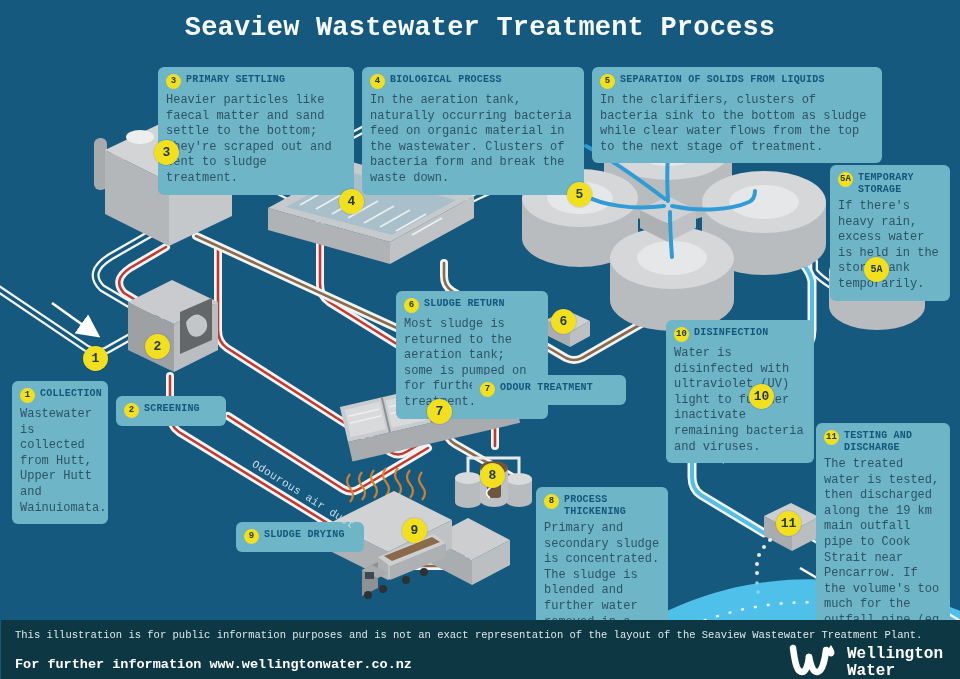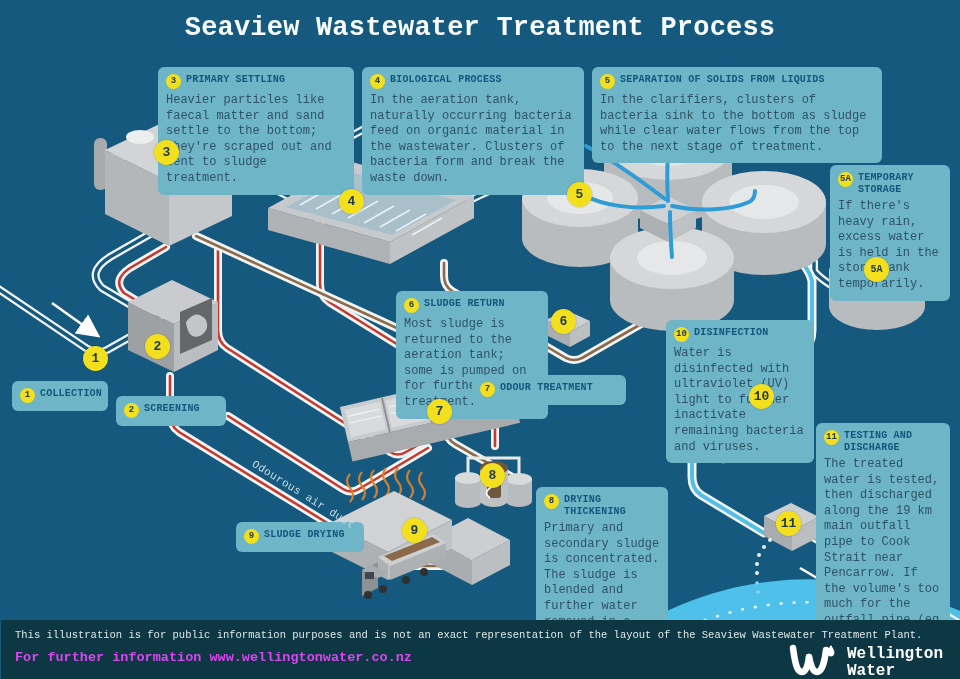--- a/index.html
+++ b/index.html
@@ -20,21 +20,21 @@
   .badge{position:absolute;width:25px;height:25px;border-radius:50%;background:#F2DF1D;
     color:#233B49;font-size:13px;font-weight:bold;text-align:center;line-height:25px;
     box-shadow:0 0 0 1px rgba(0,0,0,.08);}
   .badge.small-text{font-size:10px;}
   .odour-label{position:absolute;left:256px;top:458px;color:#C9DDE6;font-size:11px;
     transform:rotate(32deg);transform-origin:left top;letter-spacing:.4px;}
   
   .footer{position:absolute;left:1px;bottom:0;width:960px;height:59px;background:#0C3743;
     box-sizing:border-box;padding:9px 16px 4px 14px;}
   .f-line1{font-size:10.5px;color:#DDE8EB;}
-  .f-line2{font-size:13.5px;font-weight:bold;color:#d946ef;margin-top:9px;}
+  .f-line2{font-size:13.5px;font-weight:bold;color:#ffffff;margin-top:16px;}
   .logo{position:absolute;right:18px;top:9px;display:flex;align-items:flex-end;gap:10px;margin-top:15px;}
   .logo-text{color:#FFFFFF;font-weight:bold;font-size:16px;line-height:1.05;}
 </style>
 </head>
 <body>
 
 <div class="canvas">
 
   <svg class="diagram" width="960" height="679" viewBox="0 0 960 679">
     <defs>
@@ -311,20 +311,21 @@
     </g>
   </svg>
 
   <div class="page-title">Seaview Wastewater Treatment Process</div>
 
   <div class="callout" style="left:12px;top:381px;width:96px;">
     <div class="co-head">
         <span class="co-badge">1</span>
       <span class="co-title">COLLECTION</span>
       </div>
+    <p class="co-body">Wastewater is collected from Hutt, Upper Hutt and Wainuiomata.</p>
   </div>
 
   <div class="callout" style="left:116px;top:396px;width:110px;">
     <div class="co-head">
         <span class="co-badge">2</span>
       <span class="co-title">SCREENING</span>
       </div>
   </div>
 
   <div class="callout" style="left:158px;top:67px;width:196px;">
@@ -370,21 +371,21 @@
   <div class="callout" style="left:472px;top:375px;width:154px;">
     <div class="co-head">
         <span class="co-badge">7</span>
       <span class="co-title">ODOUR TREATMENT</span>
       </div>
   </div>
 
   <div class="callout" style="left:536px;top:487px;width:132px;">
     <div class="co-head">
         <span class="co-badge">8</span>
-      <span class="co-title">DRYING THICKENING</span>
+      <span class="co-title">PROCESS THICKENING</span>
       </div>
     <p class="co-body">Primary and secondary sludge is concentrated. The sludge is blended and further water removed in a centrifuge.</p>
   </div>
 
   <div class="callout" style="left:236px;top:522px;width:128px;">
     <div class="co-head">
         <span class="co-badge">9</span>
       <span class="co-title">SLUDGE DRYING</span>
       </div>
   </div>

